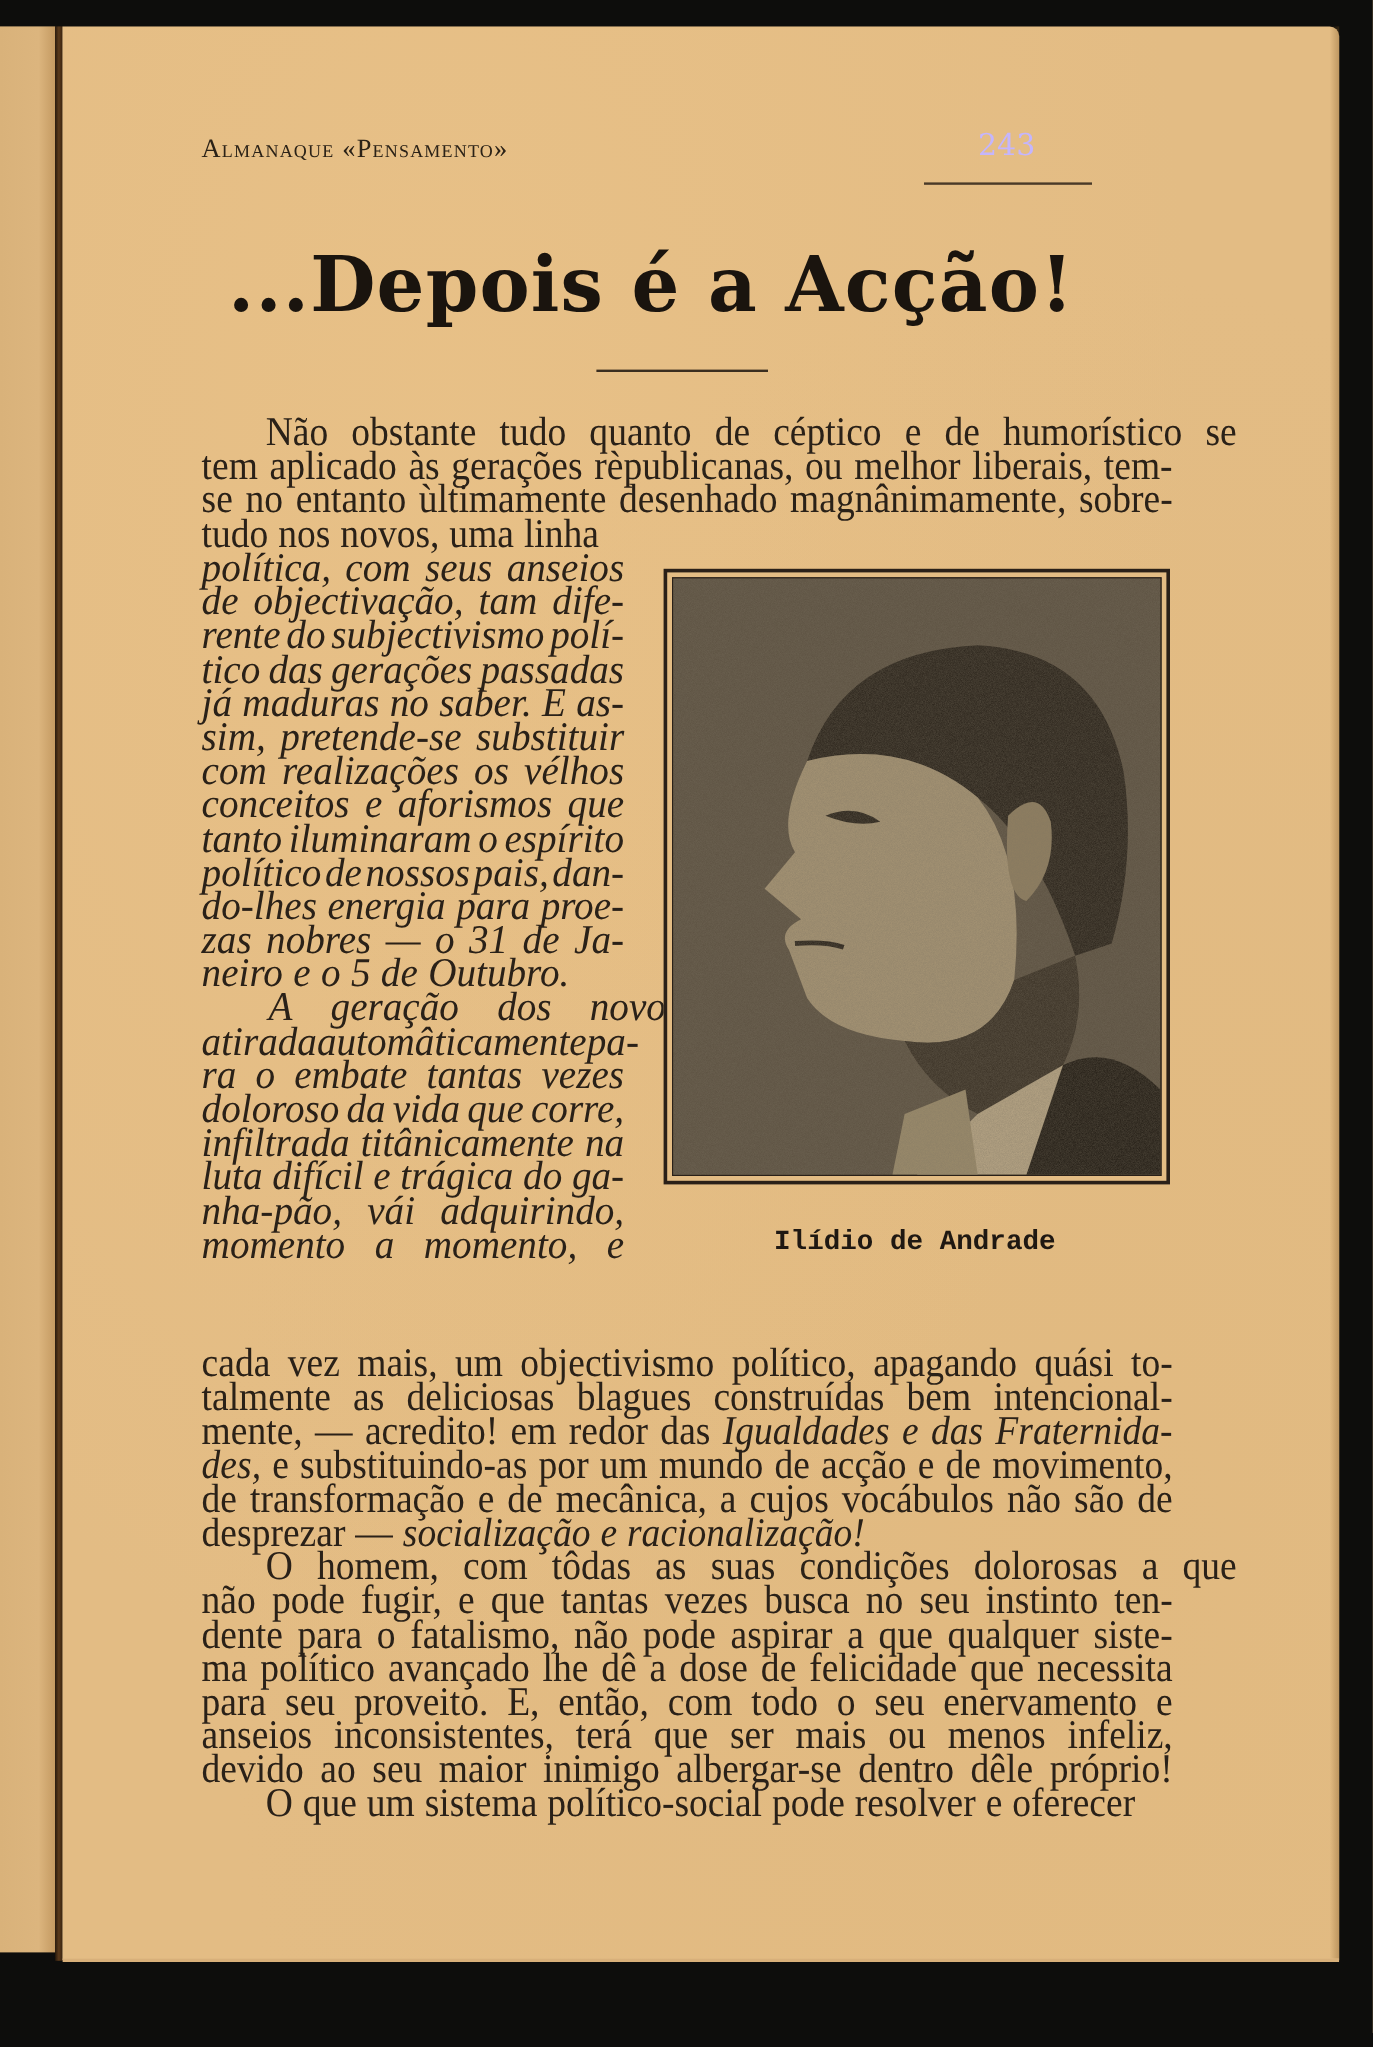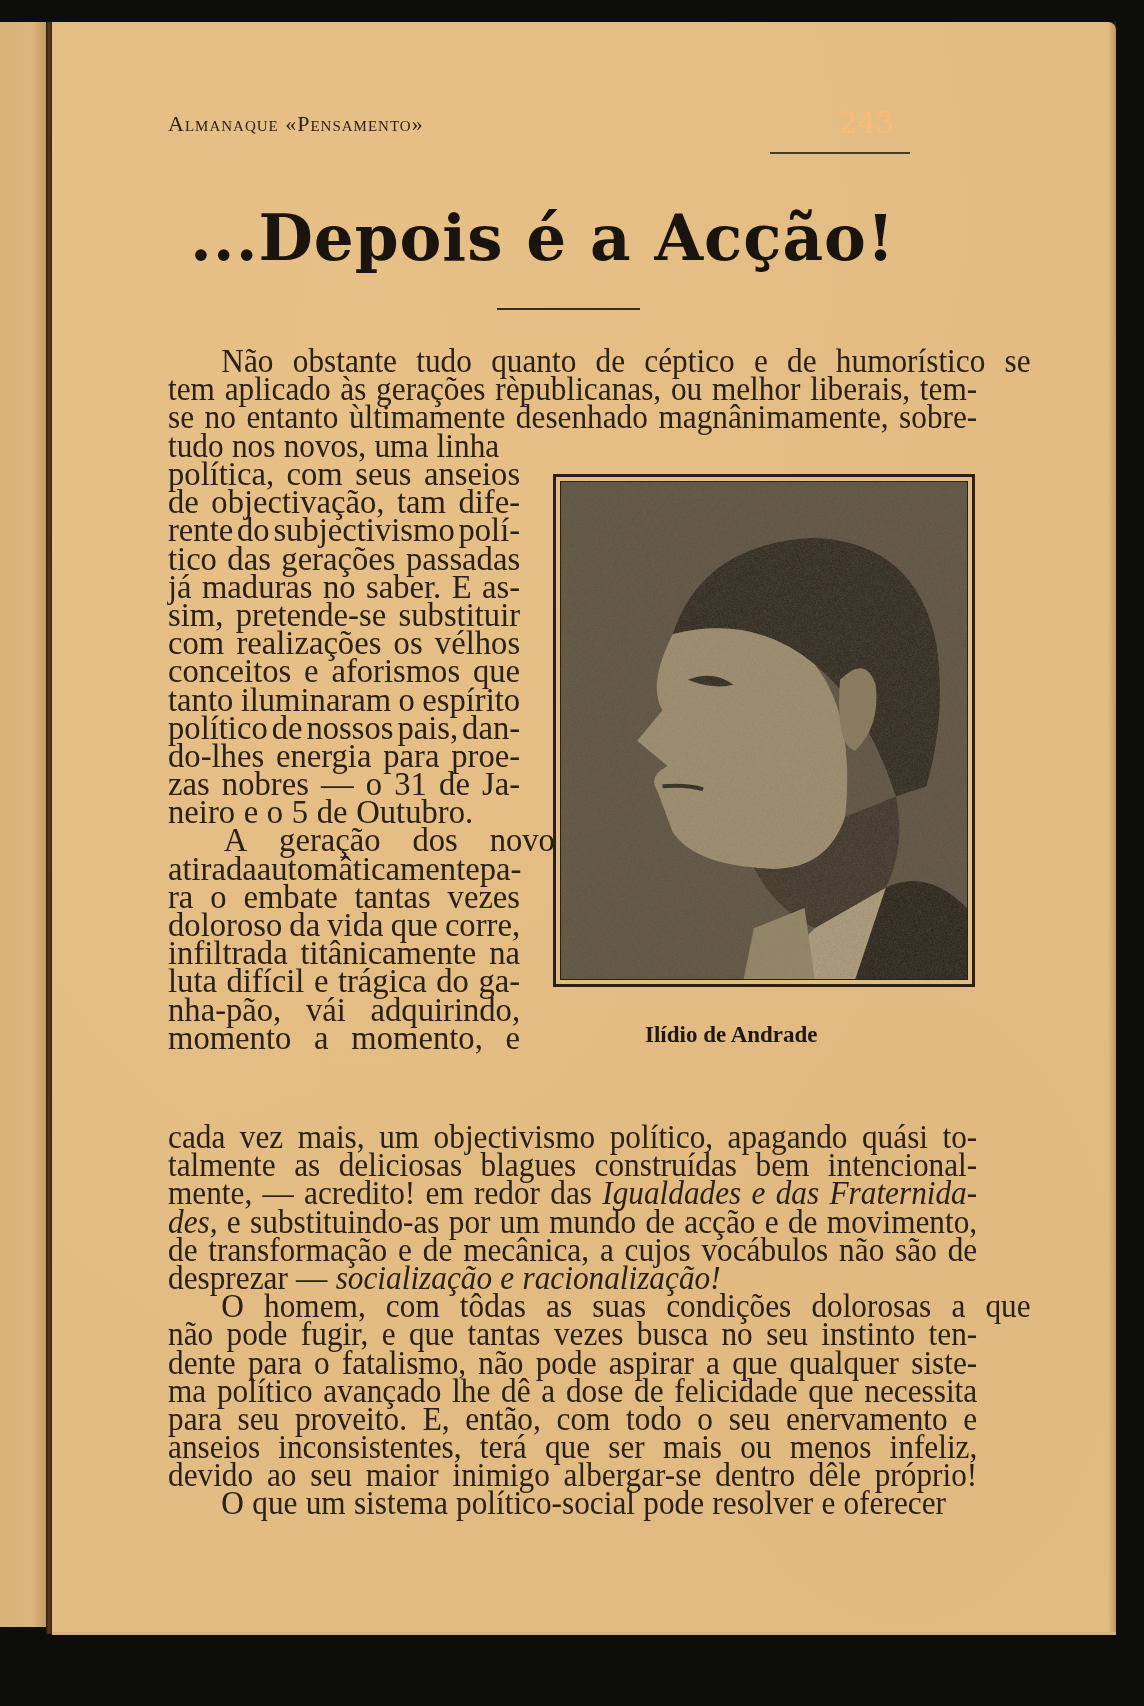--- a/index.html
+++ b/index.html
@@ -34,23 +34,23 @@
     }
 
     .running-head {
       position: absolute; left: 168px; top: 111px;
       font-family: "Liberation Serif", serif;
       font-size: 22px; letter-spacing: 1px;
       font-variant: small-caps;
       color: #2b2217;
     }
     .page-number {
-      position: absolute; left: 839px; top: 106px;
+      position: absolute; left: 815px; top: 106px;
       font-family: "DejaVu Serif", serif;
-      font-size: 29px; color: #fdba74;
+      font-size: 25px; color: #c4b5fd;
     }
     .page-number-rule {
       position: absolute; left: 770px; top: 152px; width: 140px; height: 2px;
       background: #4a3a28;
     }
 
     .title {
       position: absolute; left: 190px; top: 200px; width: 760px;
       font-family: "DejaVu Serif", serif;
       font-weight: bold; font-size: 64px; letter-spacing: 1px;
@@ -98,21 +98,21 @@
         radial-gradient(ellipse 40% 38% at 58% 32%, #2c241a 0%, #3a3124 70%, transparent 100%),
         radial-gradient(ellipse 50% 30% at 75% 92%, #2a2218 0%, transparent 100%),
         #5b5040;
       position: relative;
       overflow: hidden;
     }
     .photo-inner svg { position: absolute; left: 0; top: 0; width: 100%; height: 100%; }
 
     .caption {
       position: absolute; left: 645px; top: 1022px;
-      font-family: Liberation Serif, serif;
+      font-family: Liberation Mono, monospace;
       font-weight: bold; font-size: 23px;
       color: #1f1812;
     }
   </style>
 </head>
 <body>
 
 <div class="left-page"></div>
 <div class="gutter"></div>
 
@@ -161,21 +161,21 @@
       </span>
     <span class="line single">
         <span>tudo</span>
         <span>nos</span>
         <span>novos,</span>
         <span>uma</span>
         <span>linha</span>
       </span>
   </div>
 
-  <div class="text narrow" style="top: 460px;" id="narrow-col">
+  <div class="text narrow" style="top: 460px; font-style: italic;" id="narrow-col">
       <span class="line">
         <span>política,</span>
         <span>com</span>
         <span>seus</span>
         <span>anseios</span>
       </span>
       <span class="line">
         <span>de</span>
         <span>objectivação,</span>
         <span>tam</span>

